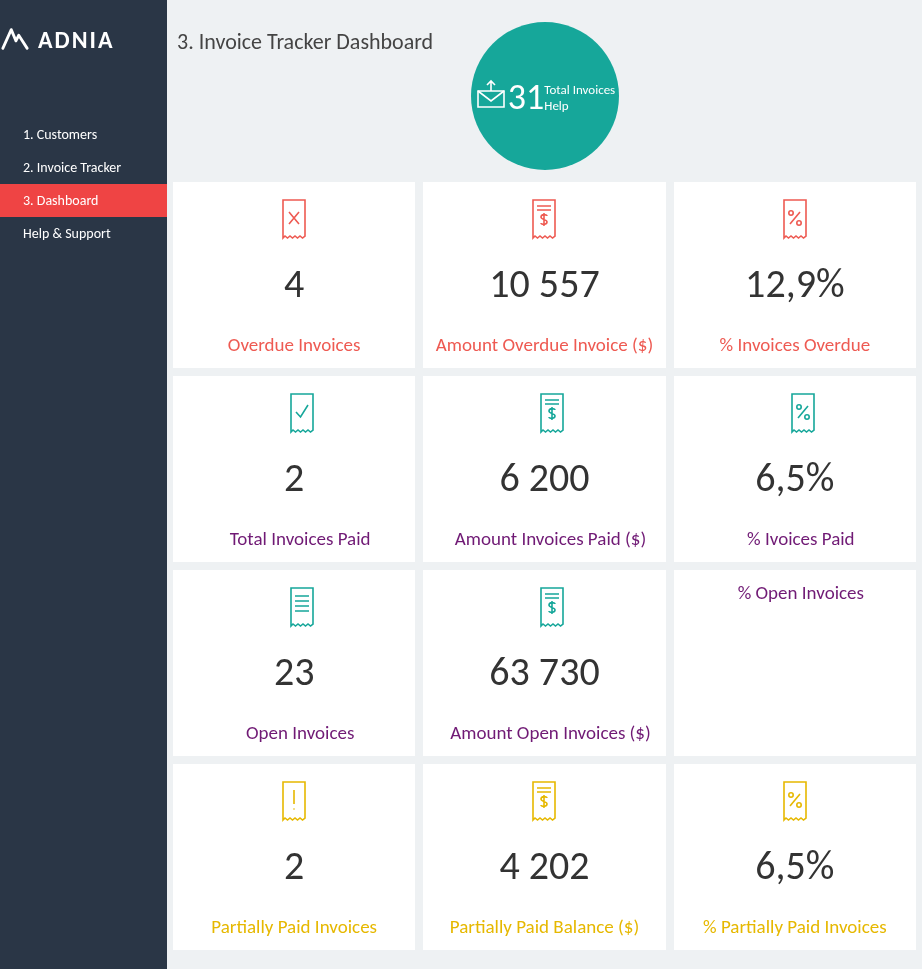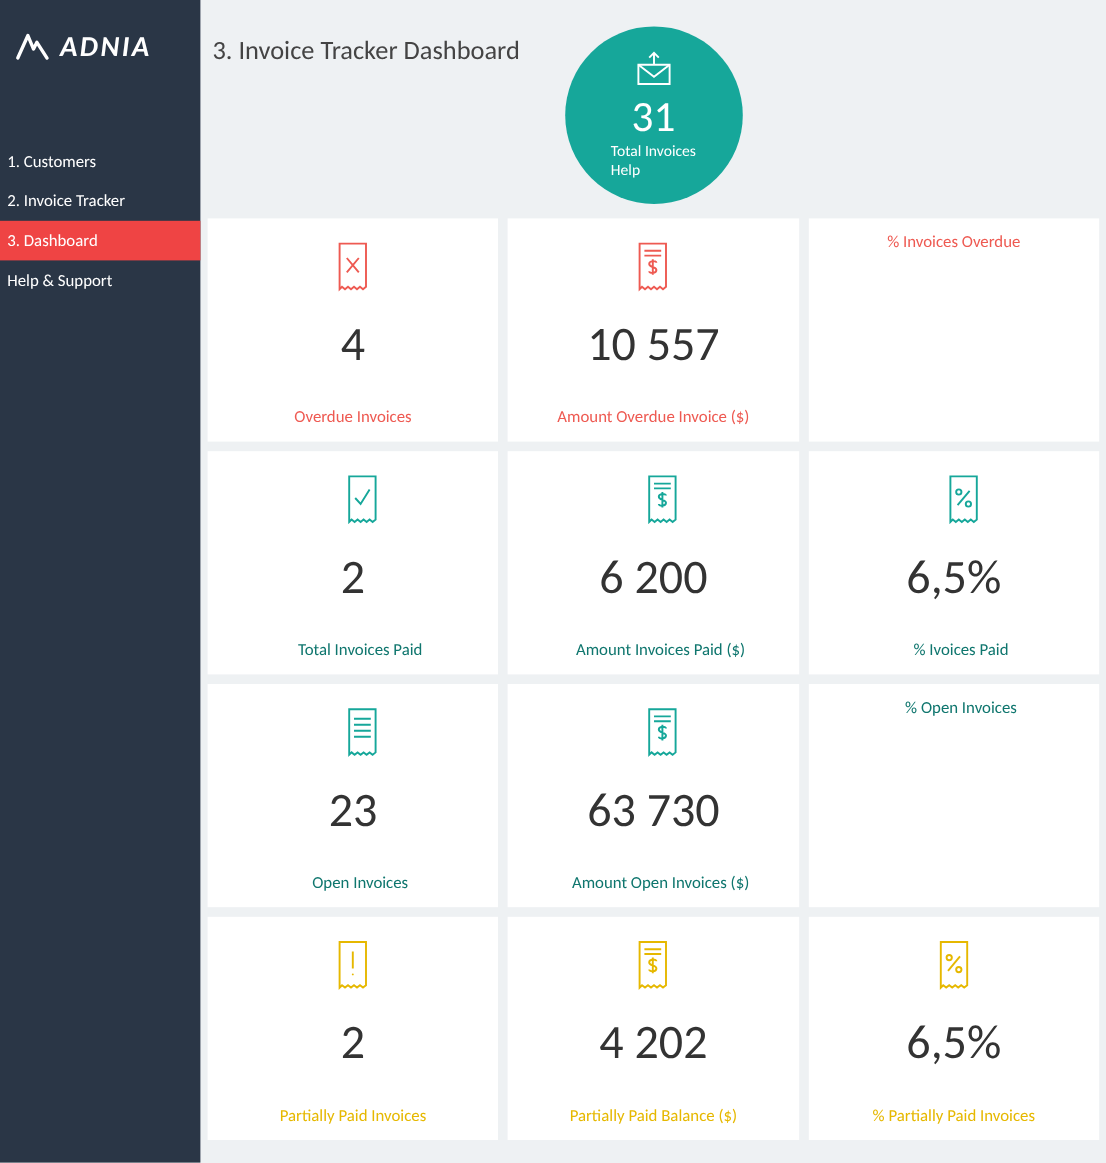--- a/index.html
+++ b/index.html
@@ -18,36 +18,34 @@
     background: #2a3646;
     color: #fff;
     flex-shrink: 0;
     display: flex;
     flex-direction: column;
   }
   .brand {
     display: flex;
     align-items: center;
     height: 78px;
-    padding-left: 12px;
-    font-style: italic;
   }
   .brand svg { width: 30px; height: 30px; display:block; }
   .brand-text {
     font-size: 24px;
     font-weight: 700;
     letter-spacing: 2px;
     margin-left: 8px;
     color: #fff;
   }
   .nav { margin-top: 40px; }
   .nav-item {
     font-size: 14px;
     color: #fff;
-    padding: 8px 6px;
+    padding: 8px 23px;
     cursor: pointer;
   }
   .nav-item.active { background: #ef4444; }
   
   .main { flex: 1; position: relative; }
   .header {
     position: relative;
     height: 176px;
   }
   .page-title {
@@ -62,21 +60,21 @@
     position: absolute;
     left: 50%;
     top: 22px;
     transform: translateX(-50%);
     width: 148px;
     height: 148px;
     border-radius: 50%;
     background: #16a79a;
     color: #fff;
     display: flex;
-    flex-direction: column;
+    flex-direction: row;
     align-items: center;
     justify-content: center;
   }
   .hero-circle svg { width: 34px; height: 30px; stroke:#fff; fill:none; stroke-width:1.6; }
   .hero-value { font-size: 36px; line-height: 1; margin-top:2px; font-weight:400;}
   .hero-label { font-size: 13px; text-align:left; line-height:1.2; margin-top:4px;}
   
   .grid {
     display: grid;
     grid-template-columns: repeat(3, 1fr);
@@ -99,26 +97,26 @@
   .card-icon { height:44px; display:flex; align-items:center; justify-content:center;}
   .card-icon svg { width:34px; height:44px; fill:none; stroke-width:1.6; }
   .card-value {
     font-size: 40px;
     color: #333;
     margin-top: 18px;
     font-weight: 400;
   }
   .card-label {
     text-align: center;
-    font-size: 14px;
+    font-size: 19px;
     padding: 10px 4px 12px 4px;
     border-top: 1px solid rgba(0,0,0,0);
   }
   .red   { color:#ee5a52; }
-  .teal  { color:#0f766e;padding-left:16px; }
+  .teal  { color:#701a75;padding-left:16px; }
   .gold  { color:#e6b800; }
   .red  svg { stroke:#ee5a52; }
   .teal svg { stroke:#16a79a; }
   .gold svg { stroke:#e6b800; }
 </style>
 </head>
 <body>
 
 <svg width="0" height="0" style="position:absolute">
   <defs>
@@ -214,20 +212,28 @@
             <span class="card-icon red">
               <svg viewBox="0 0 34 42">
                 <use href="#ic-invoice-dollar"></use>
               </svg>
             </span>
             <div class="card-value">10 557</div>
           </div>
           <div class="card-label red">Amount Overdue Invoice ($)</div>
         </div>
         <div class="card">
+          <div class="card-body">
+            <span class="card-icon red">
+              <svg viewBox="0 0 34 42">
+                <use href="#ic-invoice-percent"></use>
+              </svg>
+            </span>
+            <div class="card-value">12,9%</div>
+          </div>
           <div class="card-label red">% Invoices Overdue</div>
         </div>
         <div class="card">
           <div class="card-body">
             <span class="card-icon teal">
               <svg viewBox="0 0 34 42">
                 <use href="#ic-invoice-check"></use>
               </svg>
             </span>
             <div class="card-value">2</div>

